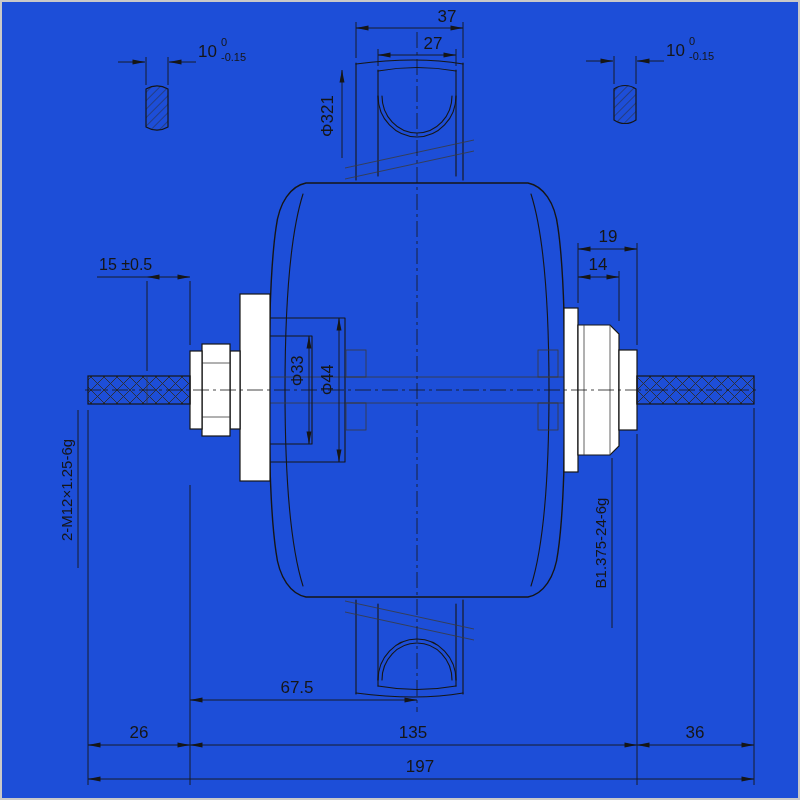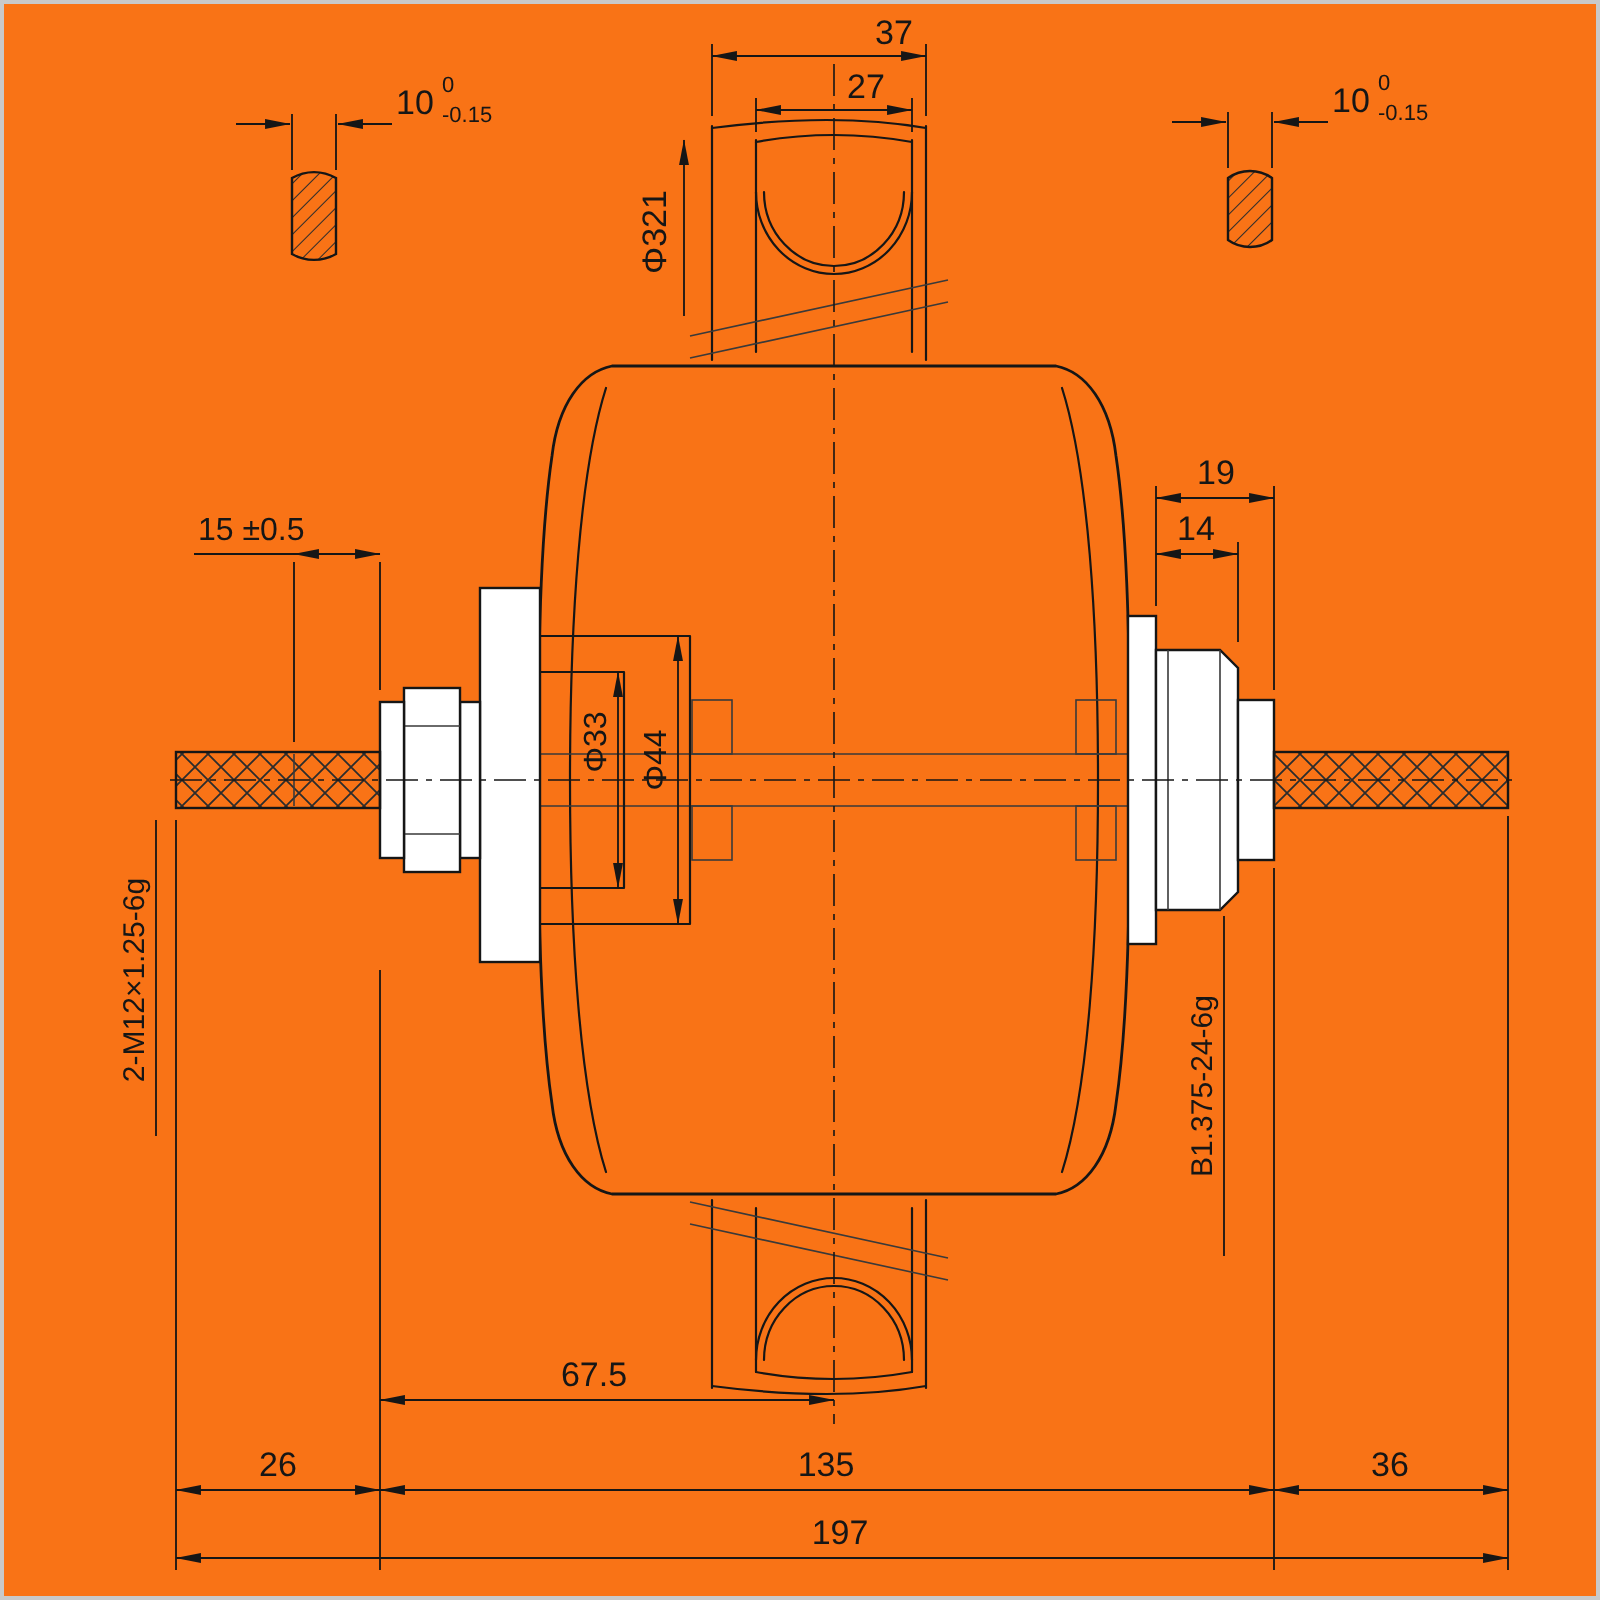--- a/index.html
+++ b/index.html
@@ -1,16 +1,16 @@
 <!DOCTYPE html>
 <html><head>
 <meta charset="utf-8">
 <style>
   html,body{margin:0;padding:0;background:#ffffff;}
-  #stage{width:800px;height:800px;position:relative;background:#f97316;
+  #stage{width:800px;height:800px;position:relative;background:#1d4ed8;
          font-family:"Liberation Sans", sans-serif;}
   svg{display:block;}
   text{font-family:"Liberation Sans", sans-serif; fill:#161616;}
   .t17{font-size:17px;}
   .t16{font-size:16px;}
   .t15{font-size:15px;}
   .t11{font-size:11px;}
   .ol{stroke:#161616;stroke-width:1.4;fill:none;stroke-linecap:round;}
   .md{stroke:#161616;stroke-width:1.1;fill:none;stroke-linecap:round;}
   .tn{stroke:#3a3a3a;stroke-width:0.8;fill:none;}

